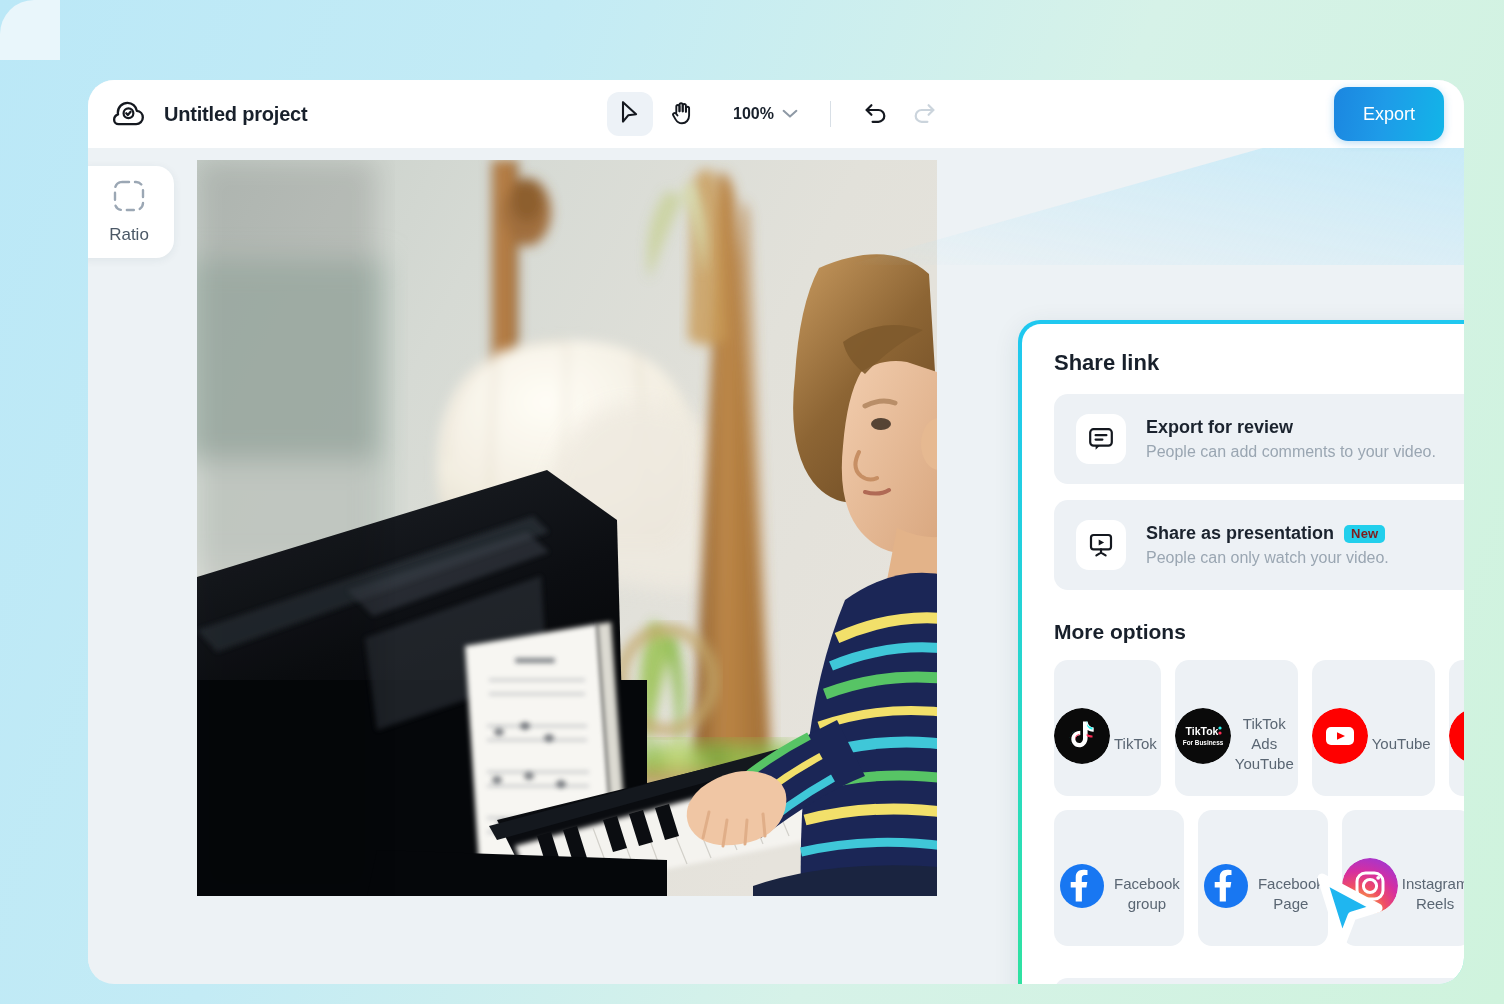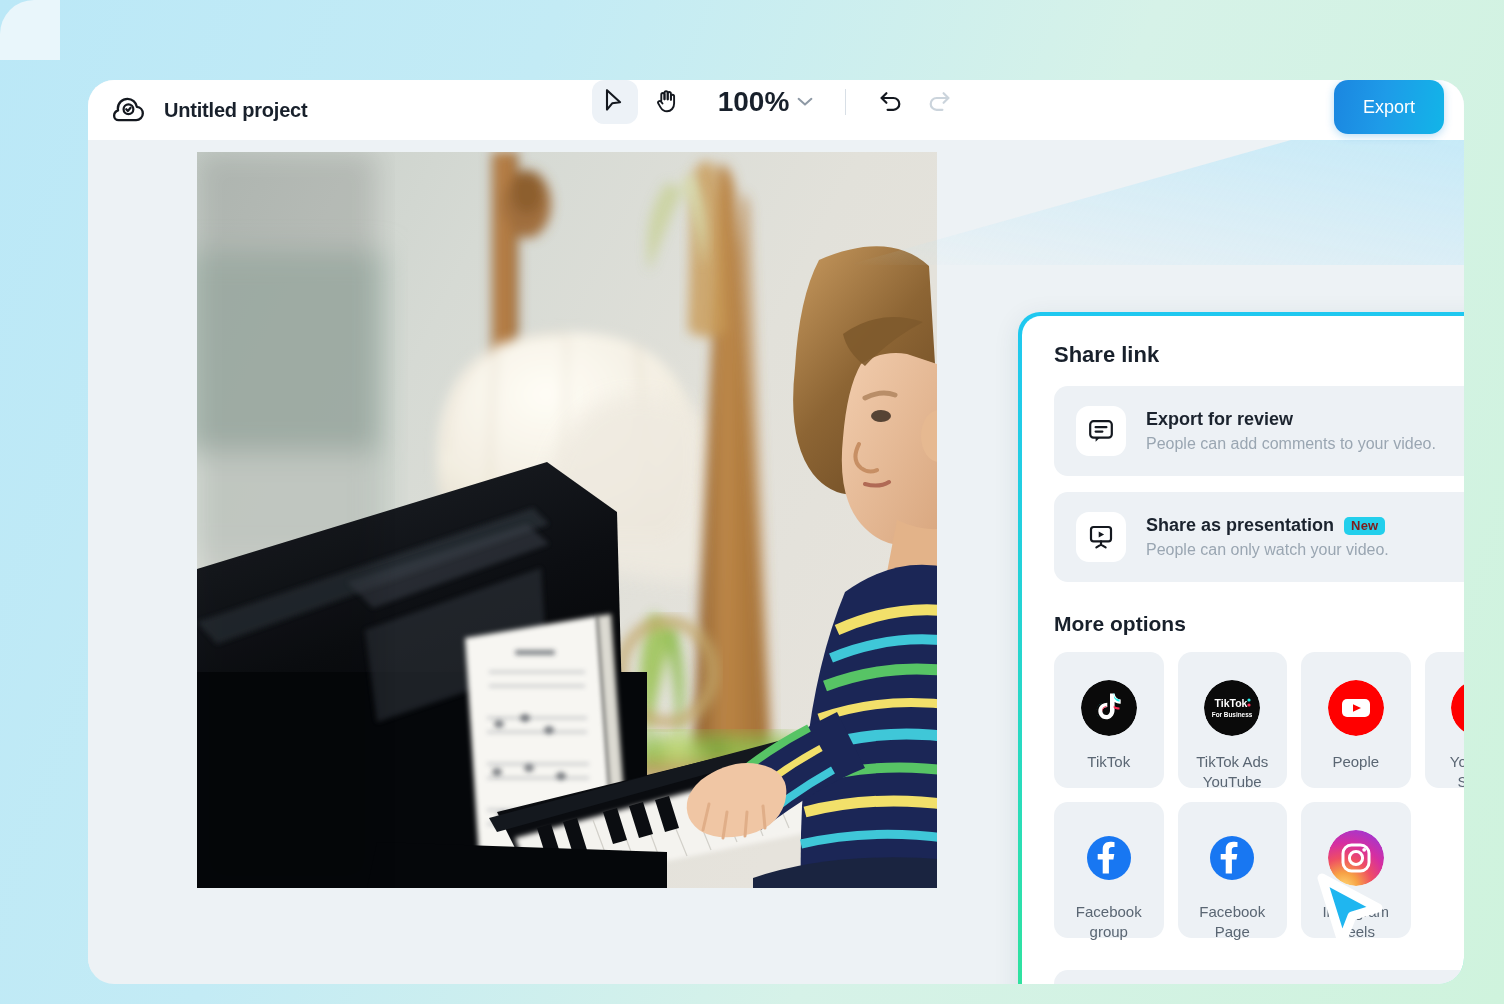--- a/index.html
+++ b/index.html
@@ -23,23 +23,24 @@
   .page-corner {
     position: absolute; left: 0; top: 0; width: 60px; height: 60px;
     border-top-left-radius: 34px;
     background: #E9F6FB;
     z-index: 0;
   }
 
   
   .header {
     position: relative;
-    height: 60px;
+    height: 68px;
     background: #FFFFFF;
     display: flex;
+    align-items: center;
     padding: 0 20px 0 24px;
     z-index: 5;
   }
   .brand { display: flex; align-items: center; gap: 18px; }
   .cloud-icon { width: 34px; height: 34px; display:block; }
   .project-title {
     font-size: 20px; font-weight: bold; color: #18202B; letter-spacing: -0.2px;
   }
 
   .tools {
@@ -51,21 +52,21 @@
   .tool-btn {
     width: 46px; height: 44px; border-radius: 12px; border: none;
     background: transparent; display: flex; align-items: center; justify-content: center;
     cursor: pointer;
   }
   .tool-btn.active { background: #EDF2F7; }
   .zoom-ctl {
     display: flex; align-items: center; gap: 8px; margin-left: 14px;
     background: transparent; border: none; cursor: pointer; padding: 6px 8px;
   }
-  .zoom-val { font-size: 28px; font-weight: bold; color: #18202B; }
+  .zoom-val { font-size: 16px; font-weight: bold; color: #18202B; }
   .divider-v { width: 1px; height: 26px; background: #D8DFE6; margin: 0 18px; }
   .hist-btn { width: 42px; height: 42px; border: none; background: transparent; cursor: pointer;
               display:flex; align-items:center; justify-content:center; }
 
   .export-btn {
     margin-left: auto;
     width: 110px; height: 54px;
     border-radius: 14px; border: none; cursor: pointer;
     background: linear-gradient(100deg, #1B86E0 0%, #1E9BE8 45%, #12B5E8 100%);
     color: #fff; font-size: 18px; font-weight: normal;
@@ -157,22 +158,22 @@
     margin: 30px 0 16px 0;
   }
 
   .grid {
     display: grid; grid-template-columns: repeat(4, 1fr); gap: 14px;
   }
   .grid.row2 { grid-template-columns: repeat(4, 1fr); margin-top: 14px; }
   .grid-cell {
     background: #EDF1F5; border-radius: 14px;
     height: 136px;
-    display: flex; flex-direction: column; align-items: center; justify-content: flex-start;
-    padding-top: 28px; cursor: pointer;
+    display: flex; flex-direction: row; align-items: center; justify-content: flex-start;
+    padding-top: 20px; cursor: pointer;
   }
   .grid-cell.empty { background: transparent; cursor: default; }
   .cell-label {
     font-size: 15px; color: #5A6673; text-align: center; line-height: 1.32; margin-top: 12px;
     padding: 0 4px;
   }
   .cell-icon { width: 56px; height: 56px; border-radius: 50%; flex: 0 0 auto; }
 
   .download-row {
     display: flex; align-items: center; gap: 20px;
@@ -251,20 +252,28 @@
       </button>
     </div>
 
     <button class="export-btn">Export</button>
   </div>
 
   <div class="beam"></div>
 
   <div class="canvas">
 
+    <div class="ratio-card">
+      <span>
+        <svg width="34" height="34" viewBox="0 0 34 34" fill="none">
+          <rect x="3" y="3" width="28" height="28" rx="7" stroke="#9BA7B4" stroke-width="2.4" stroke-linecap="round" stroke-dasharray="7 6"></rect>
+        </svg>
+      </span>
+      <span class="ratio-label">Ratio</span>
+    </div>
 
     <div class="photo">
       <svg viewBox="0 0 740 736" preserveAspectRatio="xMidYMid slice">
         <defs>
           <linearGradient id="wallG" x1="0" y1="0" x2="1" y2="0.5">
             <stop offset="0" stop-color="#C6CEC8"></stop>
               <stop offset="0.35" stop-color="#D6DAD4"></stop>
             <stop offset="0.72" stop-color="#E2E1DA"></stop>
               <stop offset="1" stop-color="#E6E3DC"></stop>
           </linearGradient>
@@ -560,21 +569,21 @@
           </div>
 
           <div class="grid-cell">
             <span>
               <svg class="cell-icon" viewBox="0 0 56 56">
                 <circle cx="28" cy="28" r="28" fill="#FF0000"></circle>
                 <rect x="14" y="19" width="28" height="18" rx="5" fill="#FFFFFF"></rect>
                 <path d="M25 24.2l8 3.8-8 3.8v-7.6z" fill="#FF0000"></path>
               </svg>
             </span>
-            <span class="cell-label">People</span>
+            <span class="cell-label">YouTube</span>
           </div>
 
           <div class="grid-cell">
             <span>
               <svg class="cell-icon" viewBox="0 0 56 56">
                 <circle cx="28" cy="28" r="28" fill="#FF0000"></circle>
                 <rect x="15" y="19" width="26" height="18" rx="5" fill="#FFFFFF"></rect>
                 <path d="M25.5 24.2l8 3.8-8 3.8v-7.6z" fill="#FF0000"></path>
               </svg>
             </span>

